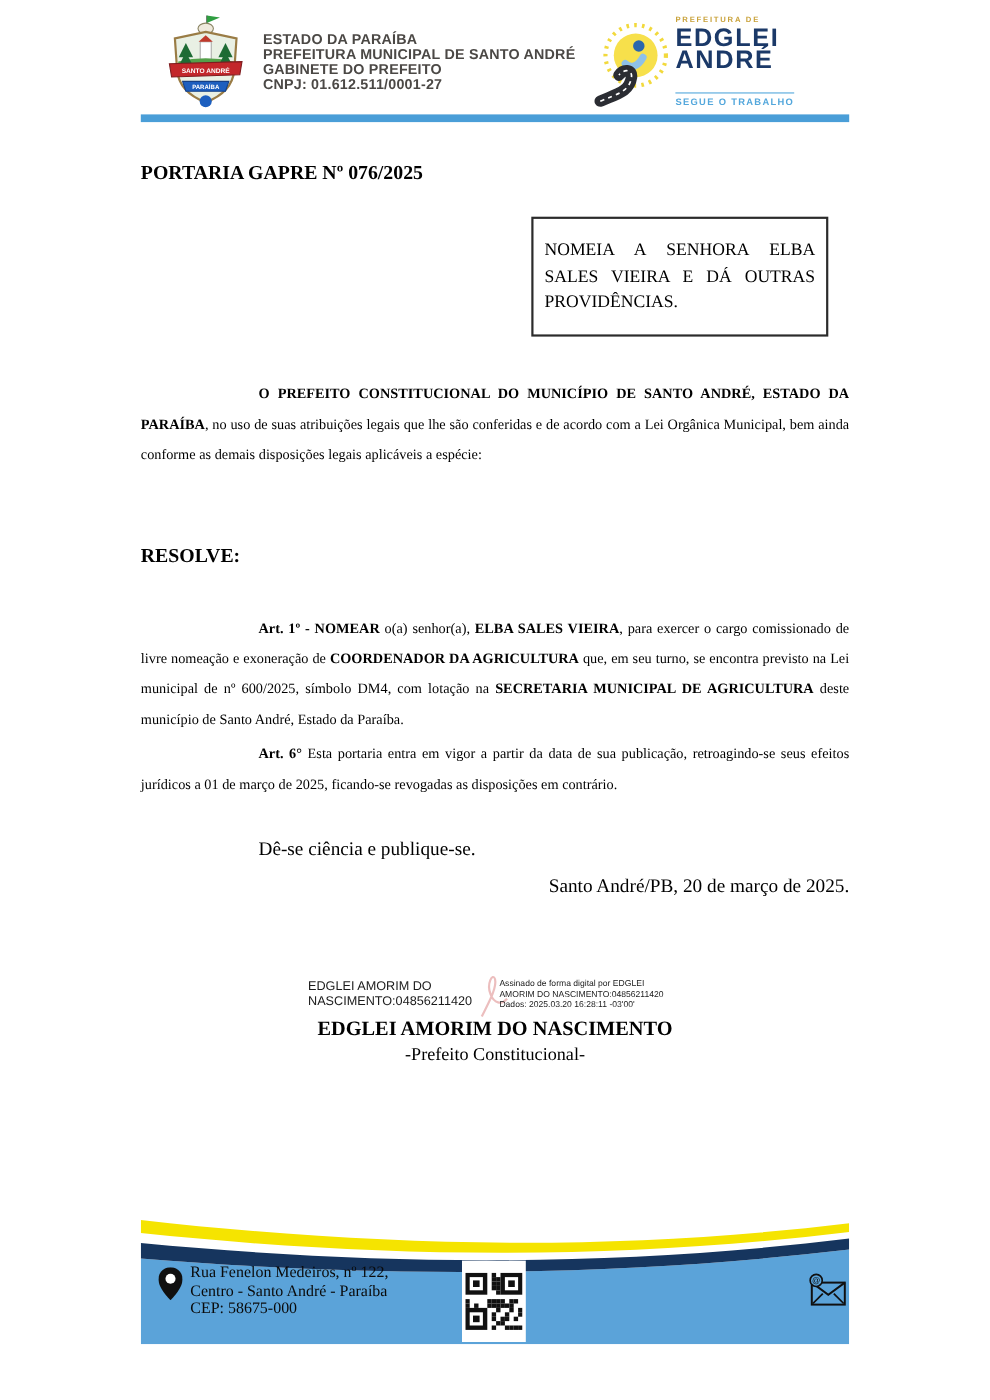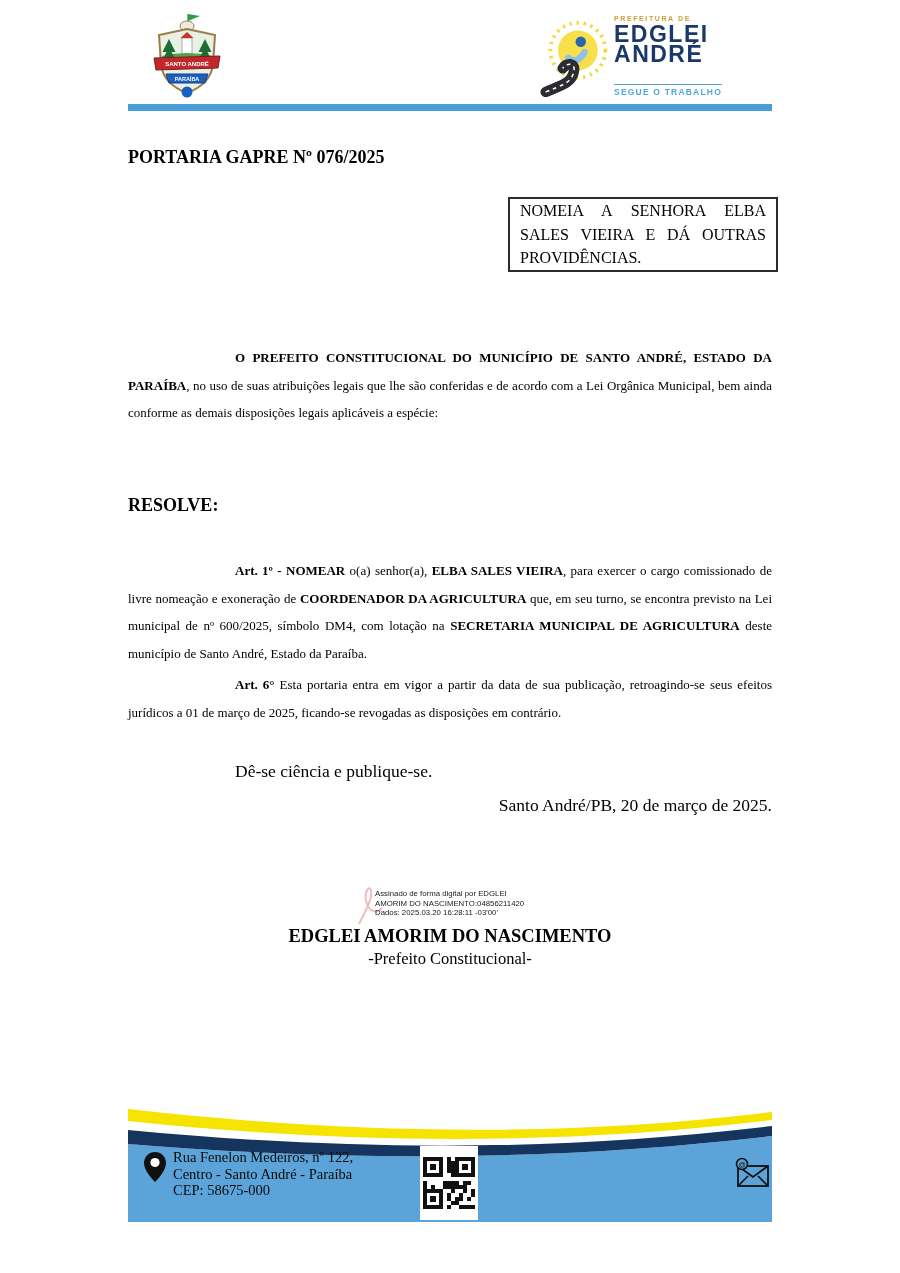--- a/index.html
+++ b/index.html
@@ -19,22 +19,22 @@
               letter-spacing:1.6px;color:#c9a23a;margin-bottom:2px;}
   .logo-big{font-family:"Liberation Sans",sans-serif;font-size:23px;font-weight:800;
             letter-spacing:1.5px;color:#1b3968;line-height:20px;}
   .logo-tag{font-family:"Liberation Sans",sans-serif;font-size:8.5px;font-weight:700;
             letter-spacing:1.2px;color:#53a7dc;border-top:1.5px solid #53a7dc;
             padding-top:2px;margin-top:20px;}
   .rule{position:absolute;top:104px;left:128px;width:644px;height:7px;background:#4A9ED8;}
 
   
   .title{position:absolute;top:147px;left:128px;font-size:18px;font-weight:700;margin:0;}
-  .summary-box{position:absolute;top:197px;left:508px;width:246px;border:2px solid #2b2b2b;
-               padding:0 10px;font-size:16px;line-height:23.5px;text-align:justify;}
+  .summary-box{position:absolute;top:197px;left:483px;width:246px;border:2px solid #2b2b2b;
+               padding:17px 10px;font-size:16px;line-height:23.5px;text-align:justify;}
   .para{position:absolute;left:128px;width:644px;text-align:justify;
         font-size:13px;line-height:27.5px;margin:0;}
   .indent{text-indent:107px;}
   .preamble{top:344px;}
   .resolve{position:absolute;left:128px;top:495px;font-size:18px;font-weight:700;margin:0;}
   .art1{top:541px;margin-top:16px;}
   .art2{top:671px;}
   .closing{position:absolute;left:235px;top:761px;font-size:17.5px;margin:0;}
   .dateline{position:absolute;left:128px;width:644px;top:795px;text-align:right;
             font-size:17.5px;margin:0;}
@@ -81,20 +81,26 @@
       <polygon points="27,35 34.5,50 19.5,50" fill="#1e6b34"></polygon>
       <polygon points="63,27 69.5,40 56.5,40" fill="#1e6b34"></polygon>
       <polygon points="63,35 70.5,50 55.5,50" fill="#1e6b34"></polygon>
       <polygon points="12,46 78,44 76,56 14,58" fill="#c3272b" stroke="#7e1c1f" stroke-width="1"></polygon>
       <text x="45" y="54" font-size="6" fill="#fff" font-weight="bold" text-anchor="middle" font-family="Liberation Sans, sans-serif">SANTO ANDRÉ</text>
       <polygon points="24,62 66,62 63,71 27,71" fill="#1d5fbf" stroke="#143f85" stroke-width="1"></polygon>
       <text x="45" y="68.8" font-size="5.5" fill="#fff" font-weight="bold" text-anchor="middle" font-family="Liberation Sans, sans-serif">PARAÍBA</text>
       <circle cx="45" cy="80" r="5.5" fill="#1d5fbf"></circle>
     </svg>
 
+    <div class="org">
+      <div>ESTADO DA PARAÍBA</div>
+      <div>PREFEITURA MUNICIPAL DE SANTO ANDRÉ</div>
+      <div>GABINETE DO PREFEITO</div>
+      <div>CNPJ: 01.612.511/0001-27</div>
+    </div>
 
     <div class="logo">
       <svg class="logo-sun" viewBox="0 0 76 84">
         <circle cx="40" cy="36" r="29" fill="none" stroke="#f2d93c" stroke-width="4" stroke-dasharray="2.5 5"></circle>
         <circle cx="40" cy="36" r="21" fill="#f7e04b"></circle>
         <circle cx="43" cy="27" r="5.5" fill="#2a66ad"></circle>
         <path d="M30,44 C35,49 42,47 47,38" stroke="#8ec1e8" stroke-width="7" fill="none" stroke-linecap="round"></path>
         <path d="M6,80 C22,73 34,71 36,57 C37,49 28,49 24,55" stroke="#2b2d33" stroke-width="11" fill="none" stroke-linecap="round"></path>
         <path d="M6,80 C22,73 34,71 36,57 C37,49 28,49 24,55" stroke="#fff" stroke-width="1.6" fill="none" stroke-dasharray="4 4"></path>
       </svg>
@@ -119,20 +125,21 @@
 
   <p class="para indent art1"><b>Art. 1º - NOMEAR</b><span> o(a) senhor(a), </span><b>ELBA SALES VIEIRA</b><span>, para exercer o cargo comissionado de livre nomeação e exoneração de </span><b>COORDENADOR DA AGRICULTURA</b><span> que, em seu turno, se encontra previsto na Lei municipal de nº 600/2025, símbolo DM4, com lotação na </span><b>SECRETARIA MUNICIPAL DE AGRICULTURA</b><span> deste município de Santo André, Estado da Paraíba.</span></p>
 
   <p class="para indent art2"><b>Art. 6°</b><span> Esta portaria entra em vigor a partir da data de sua publicação, retroagindo-se seus efeitos jurídicos a 01 de março de 2025, ficando-se revogadas as disposições em contrário.</span></p>
 
   <p class="closing">Dê-se ciência e publique-se.</p>
 
   <p class="dateline">Santo André/PB, 20 de março de 2025.</p>
 
   <div class="digital-sig">
+    <div class="sig-name">EDGLEI AMORIM DO NASCIMENTO:04856211420</div>
     <svg class="flourish" viewBox="0 0 30 44">
       <path d="M4,40 C10,28 18,14 16,6 C14,0 8,10 12,20 C15,28 22,30 27,24" stroke="#e6a8a8" stroke-width="2" fill="none" opacity="0.75"></path>
     </svg>
     <div class="sig-details">
       <div>Assinado de forma digital por EDGLEI</div>
       <div>AMORIM DO NASCIMENTO:04856211420</div>
       <div>Dados: 2025.03.20 16:28:11 -03'00'</div>
     </div>
   </div>
 

